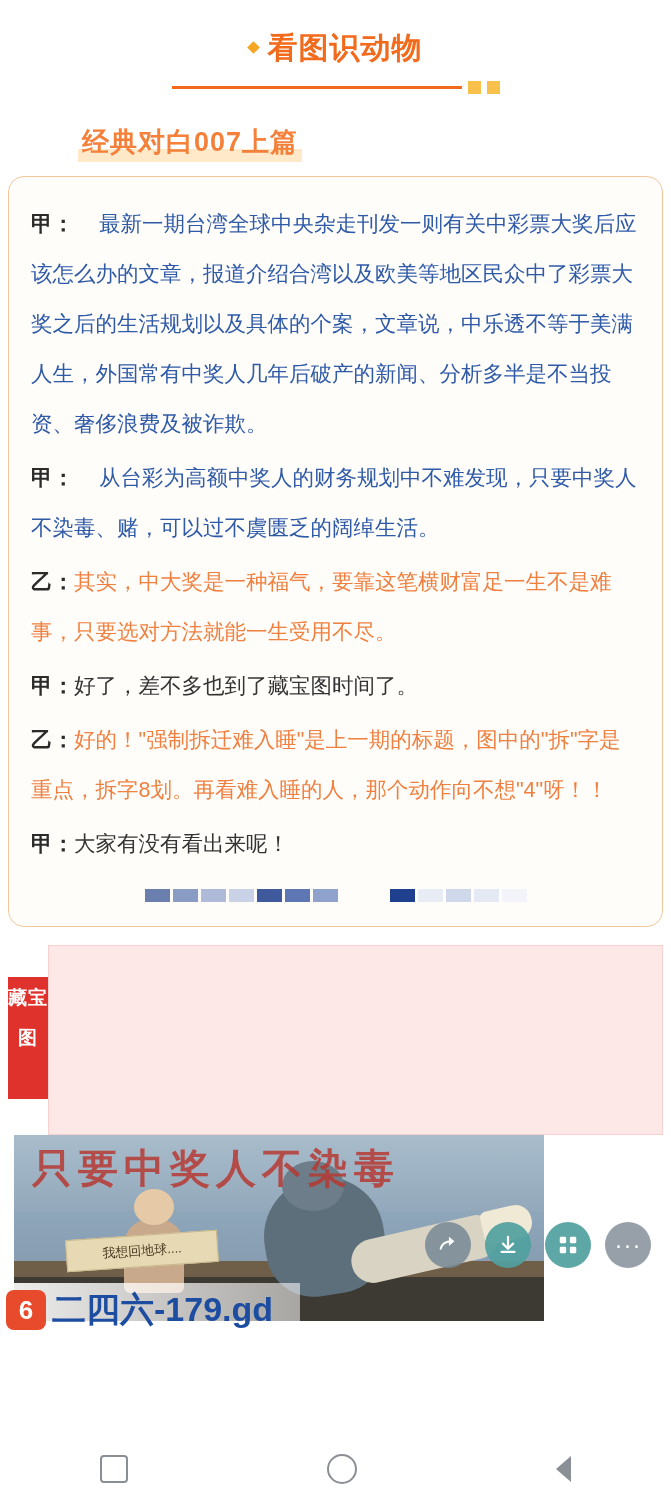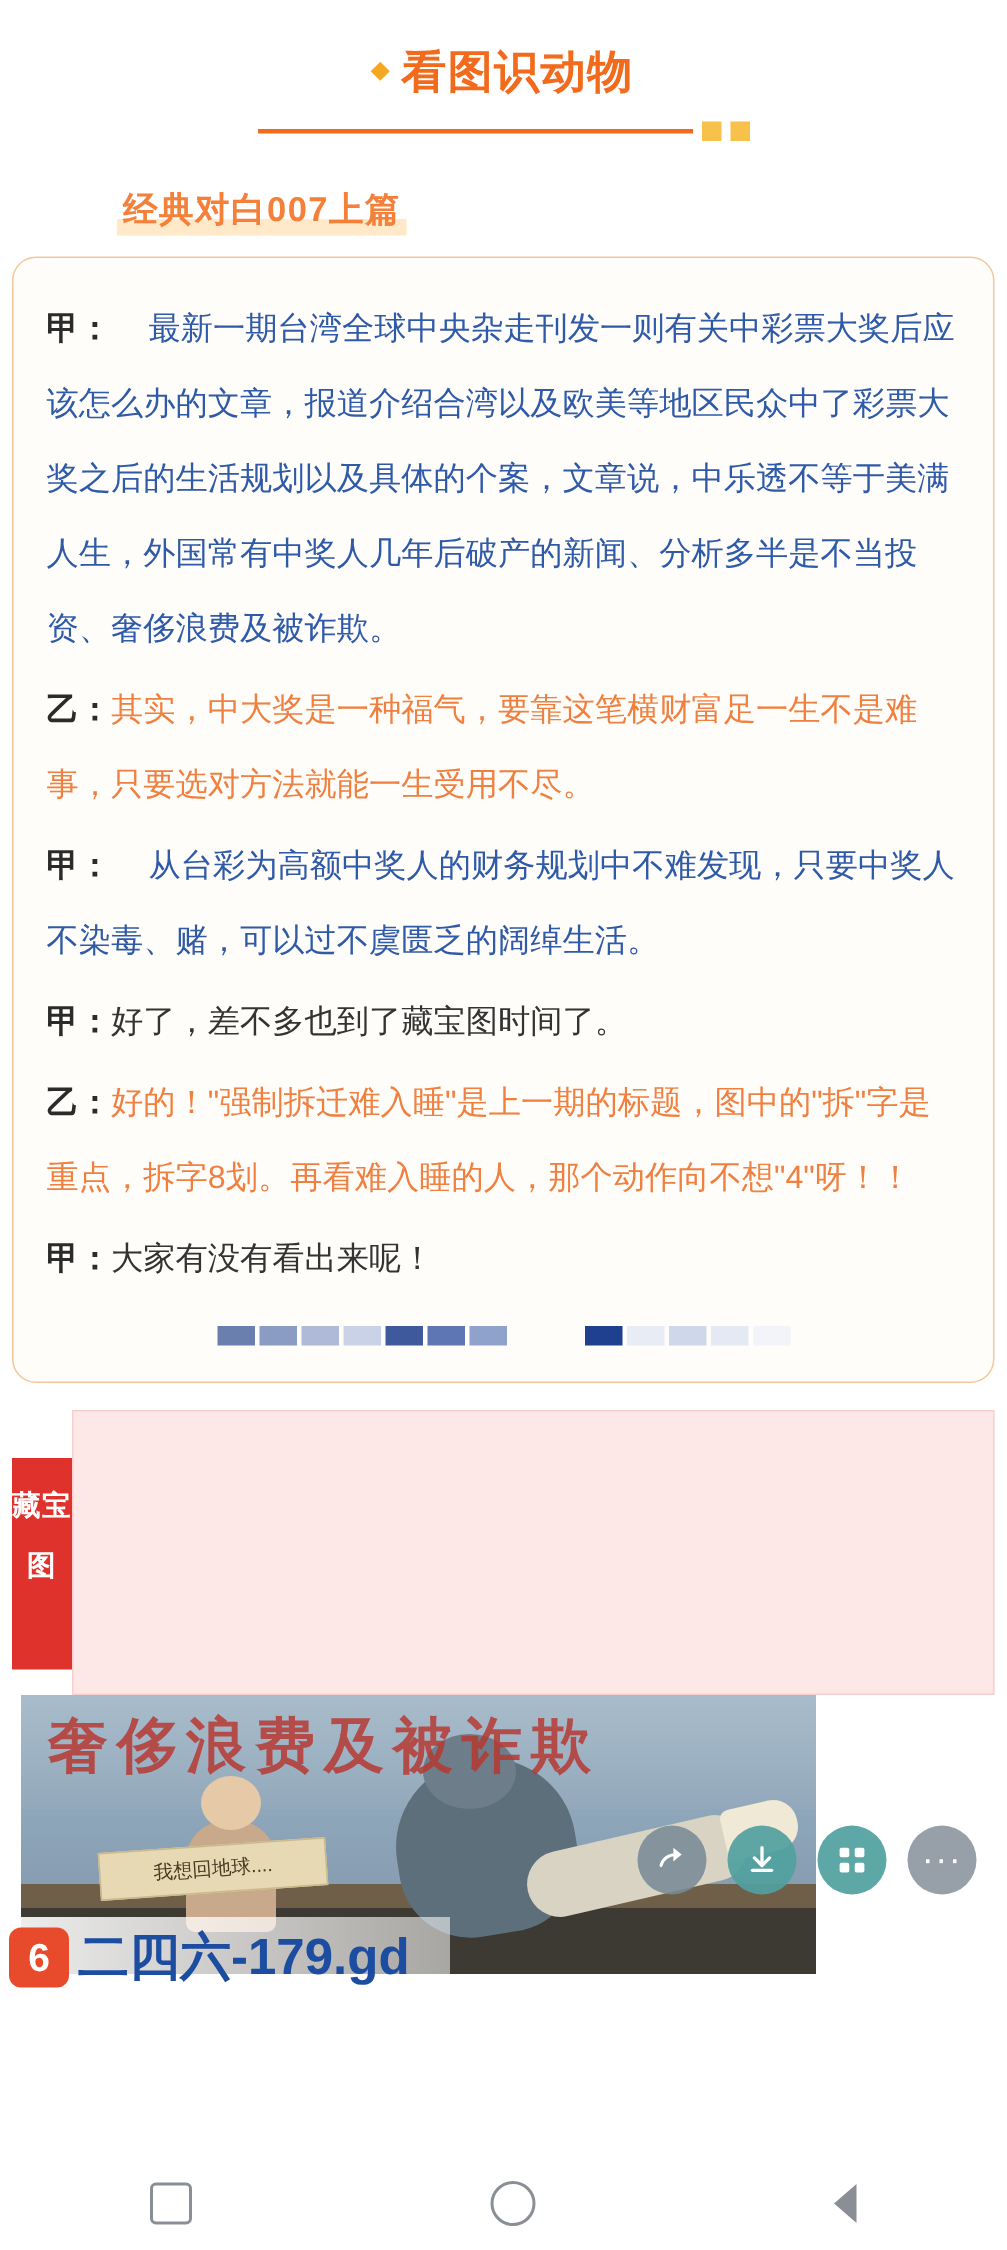--- a/index.html
+++ b/index.html
@@ -57,21 +57,21 @@
     background: #f7c14b;
   }
   .rule-sq.sq2 { background: #f7c14b; }
 
   
   .section-label-row {
     margin: 30px 0 0 78px;
   }
   .section-label {
     display: inline-block;
-    font-size: 23px;
+    font-size: 27px;
     font-weight: bold;
     color: #f4803a;
     background: linear-gradient(to top, #ffe9c9 0%, #ffe9c9 34%, rgba(255,255,255,0) 34%);
     padding: 0 4px 2px 4px;
     letter-spacing: 1px;
   }
 
   
   .dialog-card {
     margin: 14px 8px 0 8px;
@@ -129,30 +129,30 @@
     height: 190px;
     background: #fde7e7;
     border: 1px solid #f8cfcf;
     box-sizing: border-box;
   }
   .treasure-tag {
     position: absolute;
     left: 8px;
     top: 32px;
     width: 40px;
-    height: 141px;
+    height: 122px;
     background: #e0322c;
     color: #ffffff;
     font-size: 19px;
     font-weight: bold;
     line-height: 40px;
     text-align: center;
     letter-spacing: 1px;
     box-sizing: border-box;
-    padding-top: 13px;
+    padding-top: 1px;
   }
   .paper-title {
     position: absolute;
     left: 78px;
     top: 72px;
     font-size: 33px;
     font-weight: bold;
     color: #1b4fa8;
     letter-spacing: 2px;
   }
@@ -372,25 +372,25 @@
   <span class="section-label">经典对白007上篇</span>
 </div>
 
 <div class="dialog-card">
 
   <p class="line">
     <span class="spk">甲：</span><span class="txt-blue">最新一期台湾全球中央杂走刊发一则有关中彩票大奖后应该怎么办的文章，报道介绍合湾以及欧美等地区民众中了彩票大奖之后的生活规划以及具体的个案，文章说，中乐透不等于美满人生，外国常有中奖人几年后破产的新闻、分析多半是不当投资、奢侈浪费及被诈欺。</span>
   </p>
 
   <p class="line">
+    <span class="spk">甲：</span><span class="txt-blue">从台彩为高额中奖人的财务规划中不难发现，只要中奖人不染毒、赌，可以过不虞匮乏的阔绰生活。</span>
+  </p>
+
+  <p class="line">
     <span class="spk">乙：</span><span class="txt-orange">其实，中大奖是一种福气，要靠这笔横财富足一生不是难事，只要选对方法就能一生受用不尽。</span>
-  </p>
-
-  <p class="line">
-    <span class="spk">甲：</span><span class="txt-blue">从台彩为高额中奖人的财务规划中不难发现，只要中奖人不染毒、赌，可以过不虞匮乏的阔绰生活。</span>
   </p>
 
 
   <p class="line">
     <span class="spk">甲：</span><span class="txt-dark">好了，差不多也到了藏宝图时间了。</span>
   </p>
 
   <p class="line">
     <span class="spk">乙：</span><span class="txt-orange">好的！"强制拆迁难入睡"是上一期的标题，图中的"拆"字是重点，拆字8划。再看难入睡的人，那个动作向不想"4"呀！！</span>
   </p>
@@ -424,21 +424,21 @@
     <div class="photo-inner-top"></div>
     <div class="ground2"></div>
     <div class="ground"></div>
     <div class="alien-body"></div>
     <div class="alien-head"></div>
     <div class="ship"></div>
     <div class="ship-tip"></div>
     <div class="kid"></div>
     <div class="kid-head"></div>
     <div class="photo-note">我想回地球....</div>
-    <div class="photo-caption">奢侈浪费及被诈欺</div>
+    <div class="photo-caption">只要中奖人不染毒</div>
   </div>
 
   <div class="fab-row">
     <div class="fab">
       <svg width="22" height="22" viewBox="0 0 24 24">
         <path d="M4 16c2-7 8-8 12-8" stroke="#ffffff" stroke-width="2.2" fill="none" stroke-linecap="round"></path>
         <path d="M13 3l6 5-6 5z" fill="#ffffff"></path>
       </svg>
     </div>
     <div class="fab teal">

